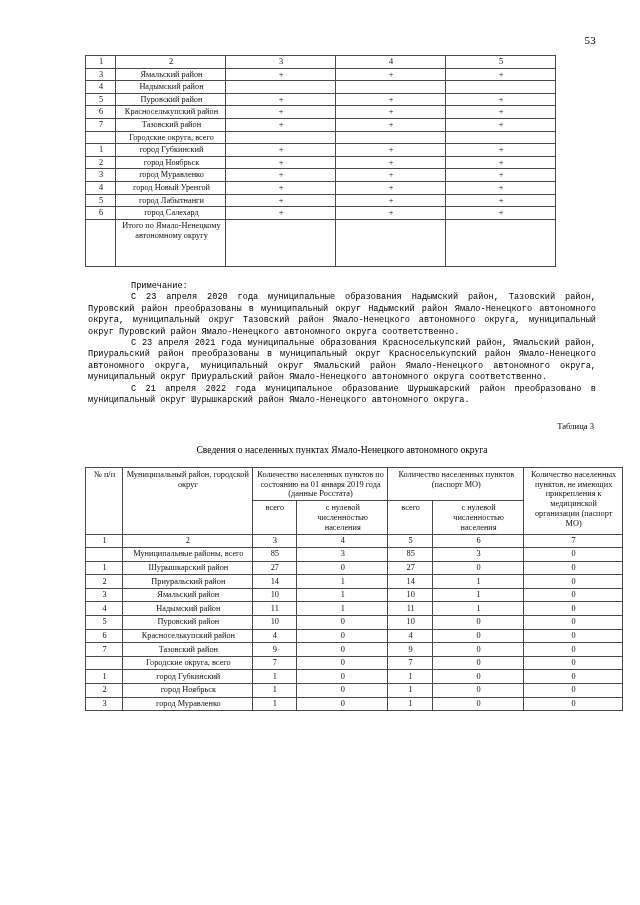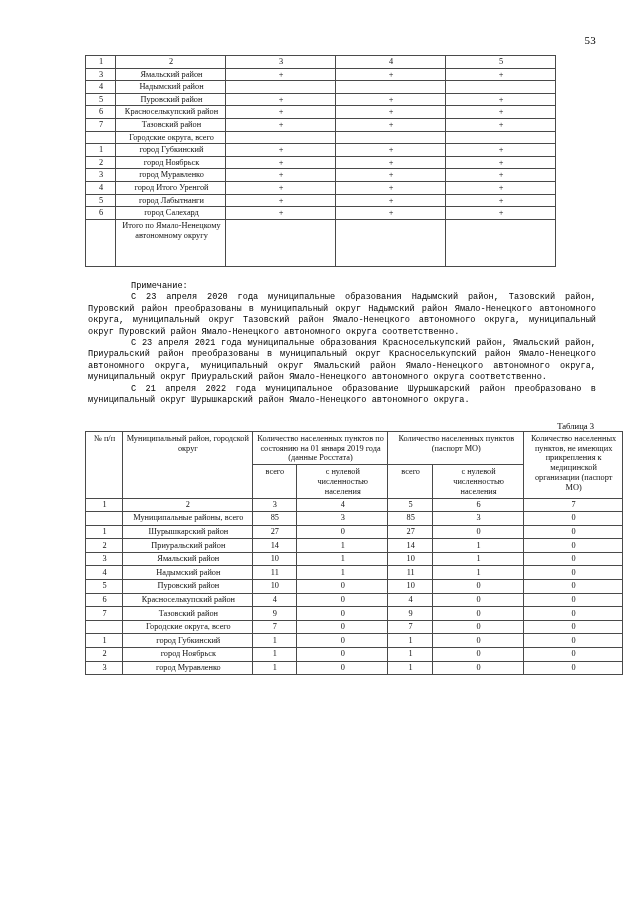--- a/index.html
+++ b/index.html
@@ -189,21 +189,21 @@
       </tr>
       <tr>
         <td class="num-col">3</td>
         <td class="c-left">город Муравленко</td>
         <td class="c-center plus">+</td>
         <td class="c-center plus">+</td>
         <td class="c-center plus">+</td>
       </tr>
       <tr>
         <td class="num-col">4</td>
-        <td class="c-left">город Итого Уренгой</td>
+        <td class="c-left">город Новый Уренгой</td>
         <td class="c-center plus">+</td>
         <td class="c-center plus">+</td>
         <td class="c-center plus">+</td>
       </tr>
       <tr>
         <td class="num-col">5</td>
         <td class="c-left">город Лабытнанги</td>
         <td class="c-center plus">+</td>
         <td class="c-center plus">+</td>
         <td class="c-center plus">+</td>
@@ -226,20 +226,21 @@
   </table>
 
   <div class="notes">
     <p>Примечание:</p>
     <p>С 23 апреля 2020 года муниципальные образования Надымский район, Тазовский район, Пуровский район преобразованы в муниципальный округ Надымский район Ямало-Ненецкого автономного округа, муниципальный округ Тазовский район Ямало-Ненецкого автономного округа, муниципальный округ Пуровский район Ямало-Ненецкого автономного округа соответственно.</p>
     <p>С 23 апреля 2021 года муниципальные образования Красноселькупский район, Ямальский район, Приуральский район преобразованы в муниципальный округ Красноселькупский район Ямало-Ненецкого автономного округа, муниципальный округ Ямальский район Ямало-Ненецкого автономного округа, муниципальный округ Приуральский район Ямало-Ненецкого автономного округа соответственно.</p>
     <p>С 21 апреля 2022 года муниципальное образование Шурышкарский район преобразовано в муниципальный округ Шурышкарский район Ямало-Ненецкого автономного округа.</p>
   </div>
 
   <div class="table-label">Таблица 3</div>
+  <div class="table-title">Сведения о населенных пунктах Ямало-Ненецкого автономного округа</div>
 
   <table class="doc-table t2">
     <colgroup>
         <col class="k1">
         <col class="k2">
         <col class="k3">
         <col class="k4">
         <col class="k5">
         <col class="k6">
         <col class="k7">

